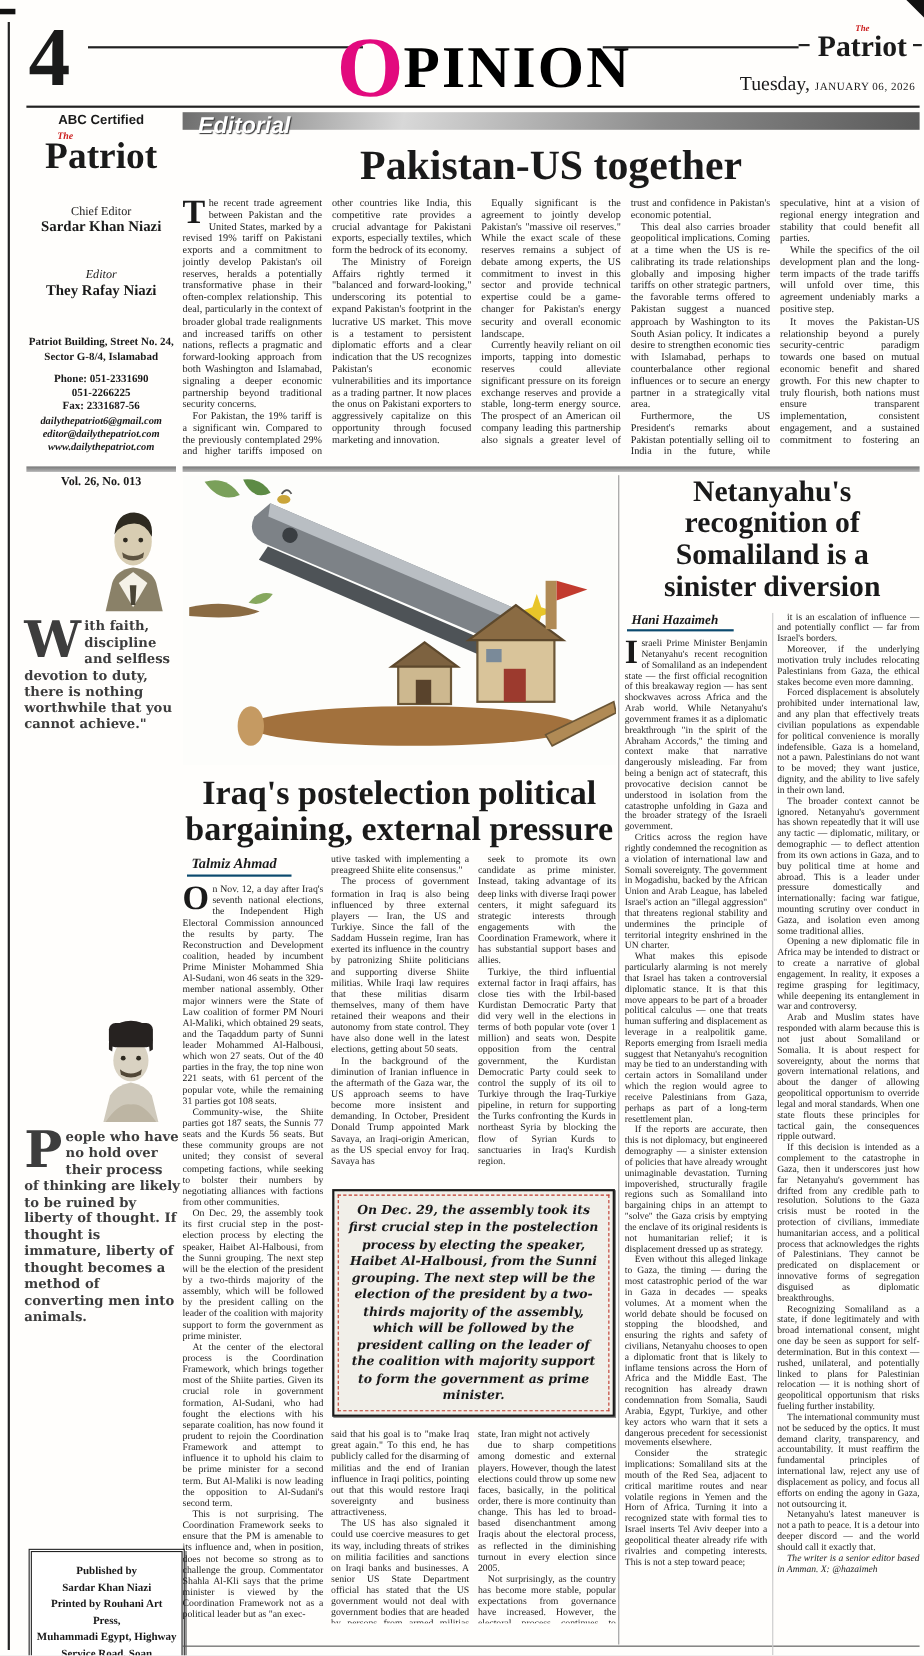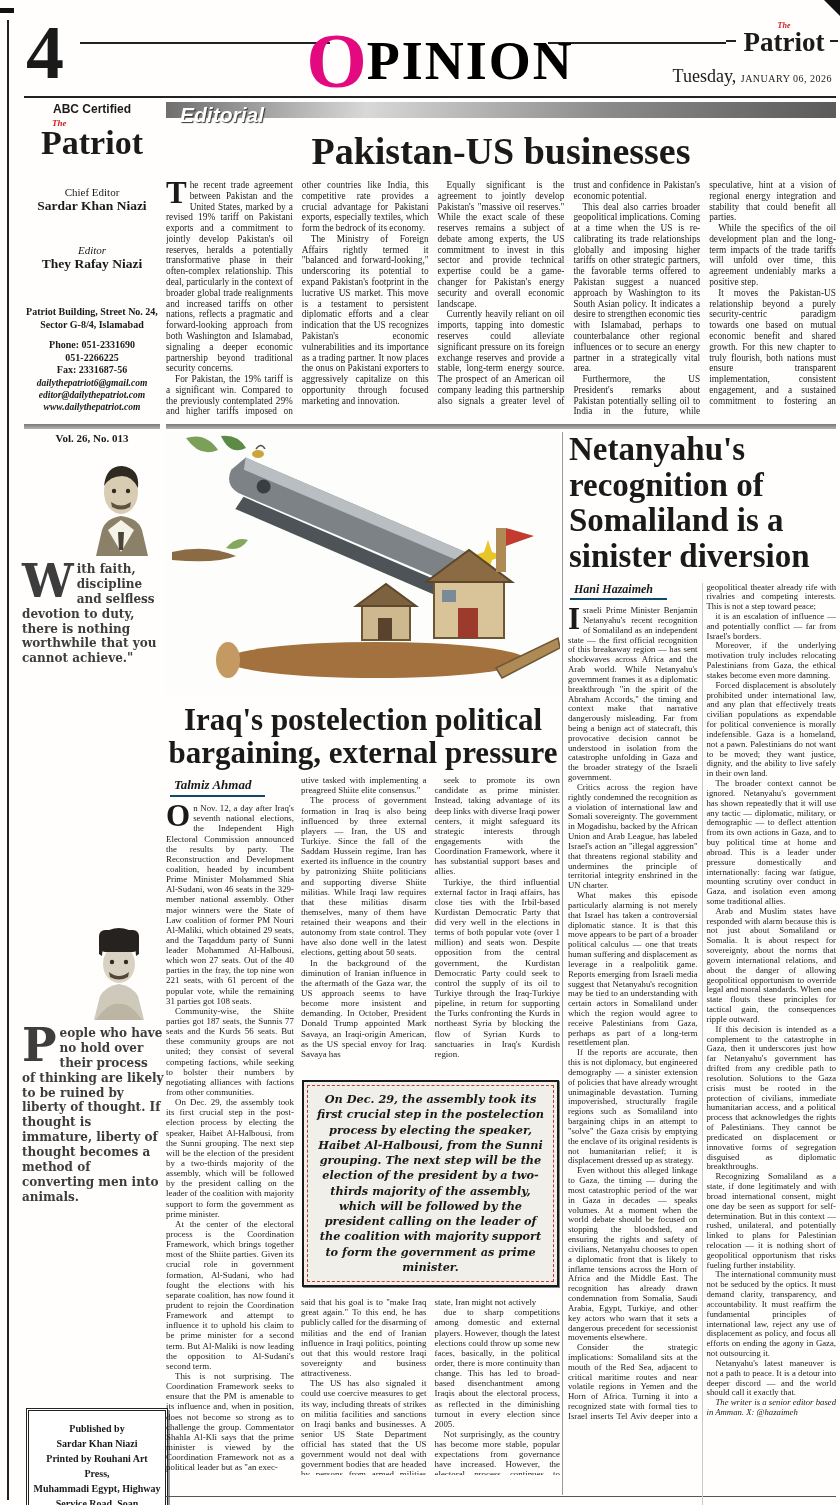--- a/index.html
+++ b/index.html
@@ -78,21 +78,21 @@
   .iraq-right{flex:1;display:flex;flex-direction:column;overflow:hidden;}
   .art-body{font-size:8.9px;line-height:1.14;text-align:justify;}
   .iraq-top{height:300px;column-count:2;column-gap:8px;overflow:hidden;}
   .iraq-bottom{flex:1;column-count:2;column-gap:8px;overflow:hidden;margin-top:5px;}
   .pullquote{border:2px solid #1a1a1a;background:#f1efe9;margin:5px 1px;padding:3px;box-shadow:1px 1px 0 #888;}
   .pq-inner{border:1.5px dashed #c0392b;padding:6px 8px;text-align:center;
      font-weight:bold;font-style:italic;font-size:11.3px;line-height:1.35;font-family:"DejaVu Serif",serif;}
   .writer-note{font-style:italic;}
 
   .right-zone{position:absolute;left:568px;top:432px;width:268px;height:1063px;}
-  .net-title{margin:0 1px 8px;text-align:left;font-size:33px;font-weight:bold;line-height:1.08;}
+  .net-title{margin:0 16px 8px;text-align:center;font-size:27px;font-weight:bold;line-height:1.08;}
   .net-body{height:948px;column-count:2;column-gap:9px;column-rule:1px solid #c9c9c9;
             font-size:8.7px;line-height:1.13;text-align:justify;overflow:hidden;}
   .net-body .byline{font-size:12px;margin-left:2px;}
 </style>
 </head>
 <body>
 
 <div class="page">
   <div class="edge-left"></div>
   <div class="corner-tl"></div>
@@ -168,21 +168,21 @@
 
   <div class="pub-box">
       <div>Published by</div>
       <div>Sardar Khan Niazi</div>
       <div>Printed by Rouhani Art Press,</div>
       <div>Muhammadi Egypt, Highway</div>
       <div>Service Road, Soan Islamabad.</div>
     </div>
 
   <div class="edit-banner">Editorial</div>
-  <h1 class="edit-title">Pakistan-US businesses</h1>
+  <h1 class="edit-title">Pakistan-US together</h1>
   <div class="edit-body body dc">
       <p>The recent trade agreement between Pakistan and the United States, marked by a revised 19% tariff on Pakistani exports and a commitment to jointly develop Pakistan's oil reserves, heralds a potentially transformative phase in their often-complex relationship. This deal, particularly in the context of broader global trade realignments and increased tariffs on other nations, reflects a pragmatic and forward-looking approach from both Washington and Islamabad, signaling a deeper economic partnership beyond traditional security concerns.</p>
       <p>For Pakistan, the 19% tariff is a significant win. Compared to the previously contemplated 29% and higher tariffs imposed on other countries like India, this competitive rate provides a crucial advantage for Pakistani exports, especially textiles, which form the bedrock of its economy.</p>
       <p>The Ministry of Foreign Affairs rightly termed it "balanced and forward-looking," underscoring its potential to expand Pakistan's footprint in the lucrative US market. This move is a testament to persistent diplomatic efforts and a clear indication that the US recognizes Pakistan's economic vulnerabilities and its importance as a trading partner. It now places the onus on Pakistani exporters to aggressively capitalize on this opportunity through focused marketing and innovation.</p>
       <p>Equally significant is the agreement to jointly develop Pakistan's "massive oil reserves." While the exact scale of these reserves remains a subject of debate among experts, the US commitment to invest in this sector and provide technical expertise could be a game-changer for Pakistan's energy security and overall economic landscape.</p>
       <p>Currently heavily reliant on oil imports, tapping into domestic reserves could alleviate significant pressure on its foreign exchange reserves and provide a stable, long-term energy source. The prospect of an American oil company leading this partnership also signals a greater level of trust and confidence in Pakistan's economic potential.</p>
       <p>This deal also carries broader geopolitical implications. Coming at a time when the US is re-calibrating its trade relationships globally and imposing higher tariffs on other strategic partners, the favorable terms offered to Pakistan suggest a nuanced approach by Washington to its South Asian policy. It indicates a desire to strengthen economic ties with Islamabad, perhaps to counterbalance other regional influences or to secure an energy partner in a strategically vital area.</p>
       <p>Furthermore, the US President's remarks about Pakistan potentially selling oil to India in the future, while speculative, hint at a vision of regional energy integration and stability that could benefit all parties.</p>
       <p>While the specifics of the oil development plan and the long-term impacts of the trade tariffs will unfold over time, this agreement undeniably marks a positive step.</p>
       <p>It moves the Pakistan-US relationship beyond a purely security-centric paradigm towards one based on mutual economic benefit and shared growth. For this new chapter to truly flourish, both nations must ensure transparent implementation, consistent engagement, and a sustained commitment to fostering an environment conducive to investment and trade.</p>
@@ -273,20 +273,21 @@
           <p>Israeli Prime Minister Benjamin Netanyahu's recent recognition of Somaliland as an independent state — the first official recognition of this breakaway region — has sent shockwaves across Africa and the Arab world. While Netanyahu's government frames it as a diplomatic breakthrough "in the spirit of the Abraham Accords," the timing and context make that narrative dangerously misleading. Far from being a benign act of statecraft, this provocative decision cannot be understood in isolation from the catastrophe unfolding in Gaza and the broader strategy of the Israeli government.</p>
           <p>Critics across the region have rightly condemned the recognition as a violation of international law and Somali sovereignty. The government in Mogadishu, backed by the African Union and Arab League, has labeled Israel's action an "illegal aggression" that threatens regional stability and undermines the principle of territorial integrity enshrined in the UN charter.</p>
           <p>What makes this episode particularly alarming is not merely that Israel has taken a controversial diplomatic stance. It is that this move appears to be part of a broader political calculus — one that treats human suffering and displacement as leverage in a realpolitik game. Reports emerging from Israeli media suggest that Netanyahu's recognition may be tied to an understanding with certain actors in Somaliland under which the region would agree to receive Palestinians from Gaza, perhaps as part of a long-term resettlement plan.</p>
           <p>If the reports are accurate, then this is not diplomacy, but engineered demography — a sinister extension of policies that have already wrought unimaginable devastation. Turning impoverished, structurally fragile regions such as Somaliland into bargaining chips in an attempt to "solve" the Gaza crisis by emptying the enclave of its original residents is not humanitarian relief; it is displacement dressed up as strategy.</p>
           <p>Even without this alleged linkage to Gaza, the timing — during the most catastrophic period of the war in Gaza in decades — speaks volumes. At a moment when the world debate should be focused on stopping the bloodshed, and ensuring the rights and safety of civilians, Netanyahu chooses to open a diplomatic front that is likely to inflame tensions across the Horn of Africa and the Middle East. The recognition has already drawn condemnation from Somalia, Saudi Arabia, Egypt, Turkiye, and other key actors who warn that it sets a dangerous precedent for secessionist movements elsewhere.</p>
           <p>Consider the strategic implications: Somaliland sits at the mouth of the Red Sea, adjacent to critical maritime routes and near volatile regions in Yemen and the Horn of Africa. Turning it into a recognized state with formal ties to Israel inserts Tel Aviv deeper into a geopolitical theater already rife with rivalries and competing interests. This is not a step toward peace;</p>
           <p>it is an escalation of influence — and potentially conflict — far from Israel's borders.</p>
           <p>Moreover, if the underlying motivation truly includes relocating Palestinians from Gaza, the ethical stakes become even more damning.</p>
           <p>Forced displacement is absolutely prohibited under international law, and any plan that effectively treats civilian populations as expendable for political convenience is morally indefensible. Gaza is a homeland, not a pawn. Palestinians do not want to be moved; they want justice, dignity, and the ability to live safely in their own land.</p>
           <p>The broader context cannot be ignored. Netanyahu's government has shown repeatedly that it will use any tactic — diplomatic, military, or demographic — to deflect attention from its own actions in Gaza, and to buy political time at home and abroad. This is a leader under pressure domestically and internationally: facing war fatigue, mounting scrutiny over conduct in Gaza, and isolation even among some traditional allies.</p>
+          <p>Opening a new diplomatic file in Africa may be intended to distract or to create a narrative of global engagement. In reality, it exposes a regime grasping for legitimacy, while deepening its entanglement in war and controversy.</p>
           <p>Arab and Muslim states have responded with alarm because this is not just about Somaliland or Somalia. It is about respect for sovereignty, about the norms that govern international relations, and about the danger of allowing geopolitical opportunism to override legal and moral standards. When one state flouts these principles for tactical gain, the consequences ripple outward.</p>
           <p>If this decision is intended as a complement to the catastrophe in Gaza, then it underscores just how far Netanyahu's government has drifted from any credible path to resolution. Solutions to the Gaza crisis must be rooted in the protection of civilians, immediate humanitarian access, and a political process that acknowledges the rights of Palestinians. They cannot be predicated on displacement or innovative forms of segregation disguised as diplomatic breakthroughs.</p>
           <p>Recognizing Somaliland as a state, if done legitimately and with broad international consent, might one day be seen as support for self-determination. But in this context — rushed, unilateral, and potentially linked to plans for Palestinian relocation — it is nothing short of geopolitical opportunism that risks fueling further instability.</p>
           <p>The international community must not be seduced by the optics. It must demand clarity, transparency, and accountability. It must reaffirm the fundamental principles of international law, reject any use of displacement as policy, and focus all efforts on ending the agony in Gaza, not outsourcing it.</p>
           <p>Netanyahu's latest maneuver is not a path to peace. It is a detour into deeper discord — and the world should call it exactly that.</p>
         </div>
       <p class="writer-note">The writer is a senior editor based in Amman. X: @hazaimeh</p>
     </div>
   </div>
 </div>

